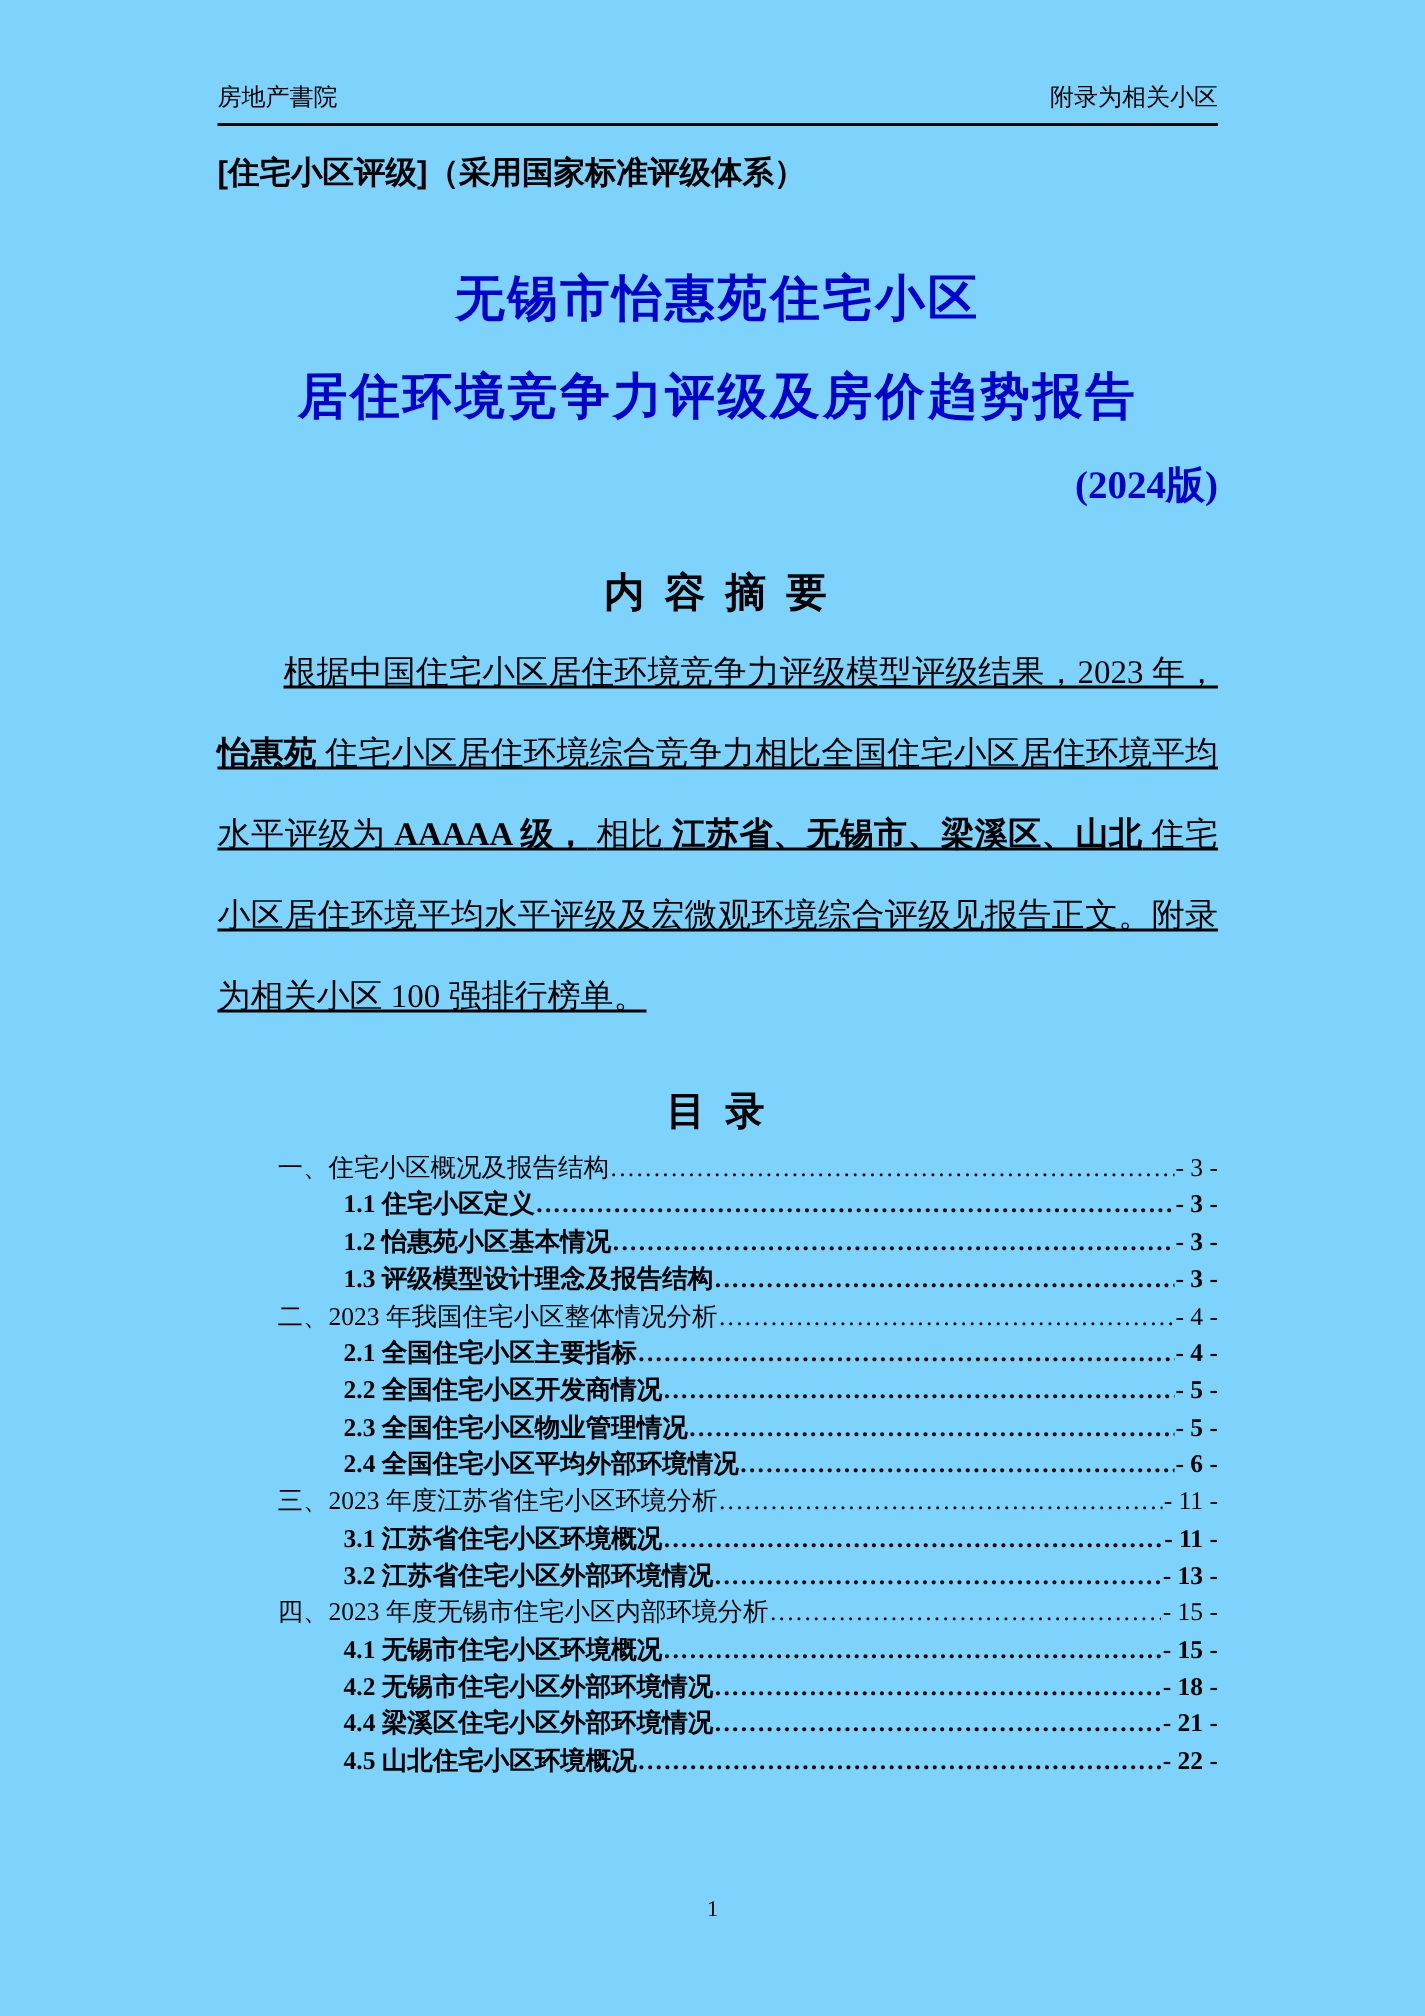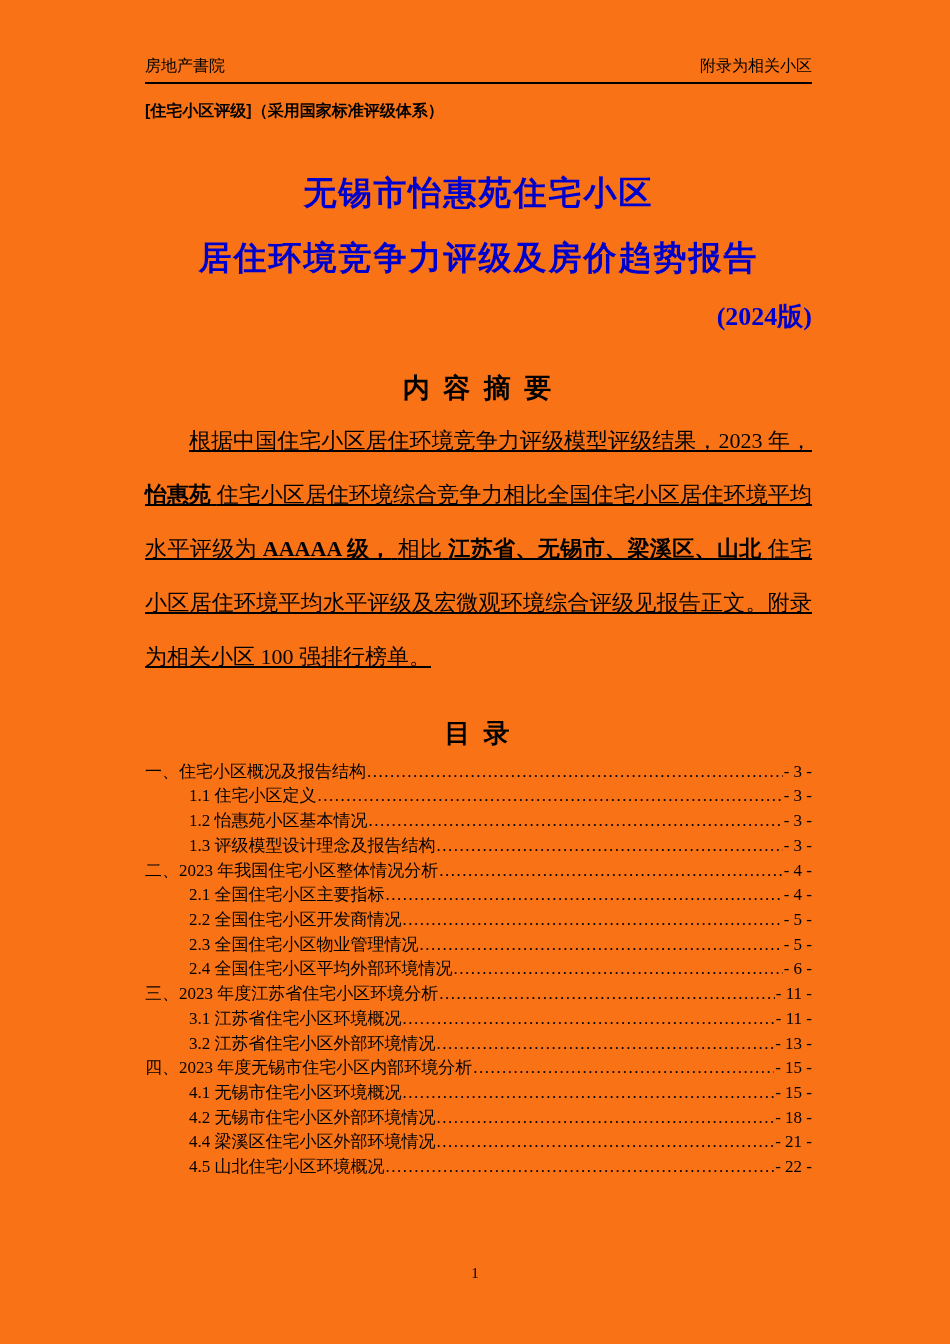--- a/index.html
+++ b/index.html
@@ -7,35 +7,35 @@
     width: 950px; height: 1344px;
     font-family: "Liberation Serif", "DejaVu Serif", serif;
     color: #000;
   }
   .page {
     position: relative;
     width: 950px; height: 1344px;
     box-sizing: border-box;
     padding: 56px 138px 0 145px;
     overflow: hidden;
-    background: #f97316;
+    background: #7dd3fc;
   }
   
   .hdr {
     display: flex; justify-content: space-between; align-items: flex-end;
     font-family: "Liberation Sans", "DejaVu Sans", sans-serif;
     font-size: 16px; line-height: 1.2;
     border-bottom: 2px solid #000;
     padding-bottom: 7px;
   }
   
   .classline {
     margin-top: 17px;
     font-family: "Liberation Sans", "DejaVu Sans", sans-serif;
-    font-weight: 700; font-size: 16px;
+    font-weight: 700; font-size: 21px;
   }
   
   .title1, .title2 {
     text-align: center; color: #0000cc;
     font-weight: 700; font-size: 33px; line-height: 1.3;
     letter-spacing: 2px;
   }
   .title1 { margin-top: 50px; font-family: Liberation Serif, serif; }
   .title2 { margin-top: 22px; }
   .edition {
@@ -53,23 +53,23 @@
     font-size: 22px; line-height: 54px;
     text-align: justify; text-indent: 2em; text-decoration: underline;
   }
   .summary-para .bold { font-weight: 700; }
   
   .toc-heading {
     margin-top: 32px; text-align: center;
     font-family: "Liberation Sans", "DejaVu Sans", sans-serif;
     font-weight: 700; font-size: 26px; letter-spacing: 3px;
   }
-  .toc { margin-top: 9px; font-size: 17px; line-height: 24.7px; }
+  .toc { margin-top: 9px; font-size: 17px; line-height: 24.7px; margin-left: 40px; }
   .toc-row { display: flex; align-items: baseline; }
-  .toc-row.indent { padding-left: 44px; }
+  .toc-row.indent { padding-left: 44px; font-weight: bold; }
   .toc-label { white-space: nowrap; }
   .toc-leader {
     flex: 1; overflow: hidden; white-space: nowrap;
     margin: 0 1px;
   }
   .toc-leader::after {
     content: "....................................................................................................................................................";
     letter-spacing: 1.5px; font-size: 17px;
   }
   .toc-page { white-space: nowrap; }

